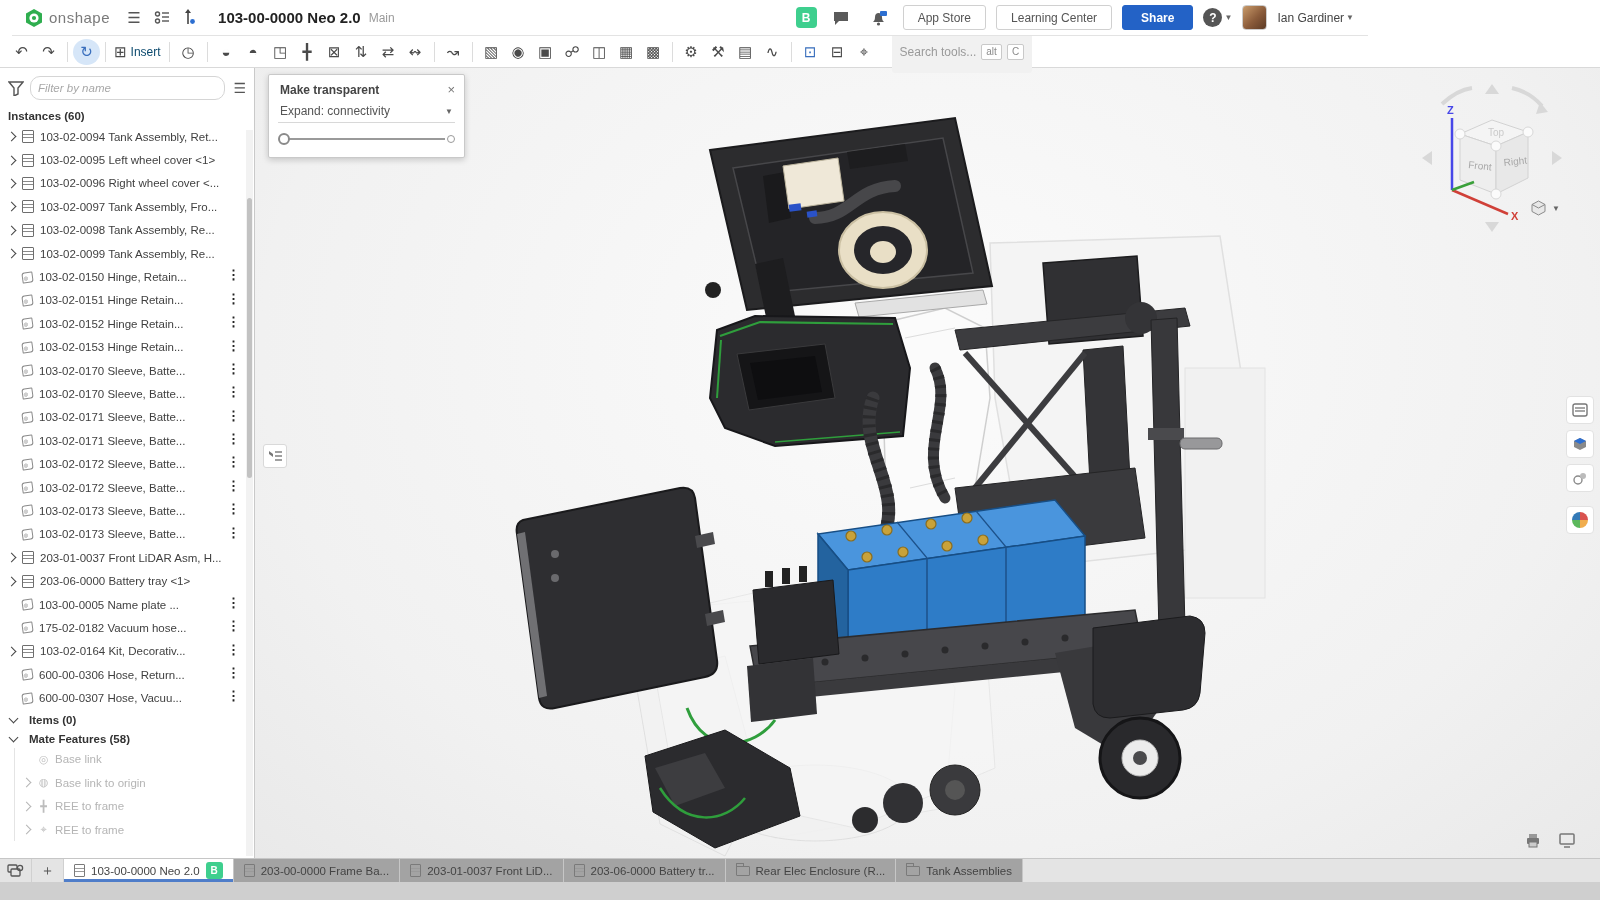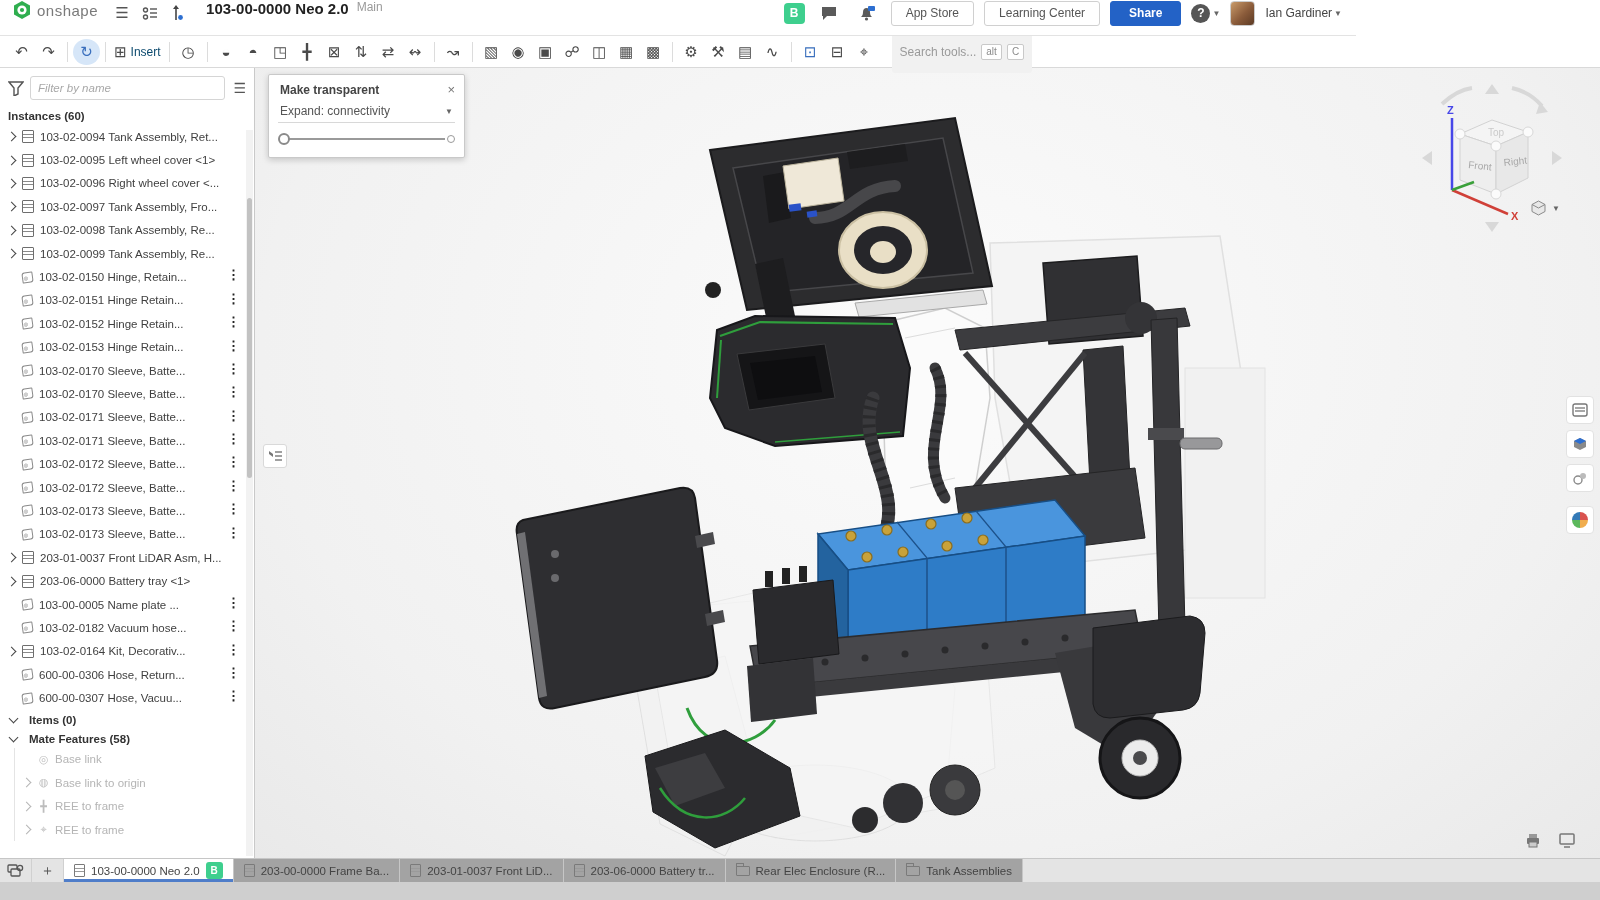--- a/index.html
+++ b/index.html
@@ -1,21 +1,21 @@
 <!DOCTYPE html>
 <html><head>
 <meta charset="utf-8">
 <style>
   * { margin:0; padding:0; box-sizing:border-box; }
   html,body { width:1600px; height:900px; overflow:hidden; background:#fff;
     font-family:"Liberation Sans", sans-serif; font-size:12px; color:#3c3c3c; }
 
   
-  .header { position:absolute; left:0; top:0; width:1356px; height:36px; background:#fff;
-    display:flex; align-items:flex-start; border-bottom:1px solid #e3e3e3; z-index:30; }
+  .header { position:absolute; left:12px; top:0; width:1356px; height:36px; background:#fff;
+    display:flex; align-items:center; border-bottom:1px solid #e3e3e3; z-index:30; }
   .logo { display:flex; align-items:center; gap:5px; padding:0 10px 0 12px; }
   .logo-word { font-size:15px; color:#7a7a7a; letter-spacing:.5px; }
   .hbtn { width:28px; height:26px; display:flex; align-items:center; justify-content:center; color:#555; font-size:15px; cursor:pointer; }
   .doc-title { font-size:15px; font-weight:bold; color:#222; margin-left:14px; white-space:nowrap; }
   .doc-ws { font-size:12px; color:#9a9a9a; margin-left:8px; }
   .header-right { margin-left:auto; display:flex; align-items:center; gap:10px; padding-right:14px; }
   .badge-green { width:21px; height:21px; border-radius:4px; background:#3ecf8e; color:#fff; font-weight:bold;
     font-size:12px; display:flex; align-items:center; justify-content:center; }
   .hdr-btn { height:25px; padding:0 14px; border:1px solid #d0d0d0; border-radius:3px; background:#fff;
     color:#555; font-size:12px; display:flex; align-items:center; cursor:pointer; white-space:nowrap; }
@@ -37,21 +37,21 @@
   .tb-divider { width:1px; height:20px; background:#dcdcdc; margin:0 5px; }
   .search-tools { margin-left:14px; height:42px; background:#f1f1f1; border-radius:3px; display:flex;
     align-items:center; padding:0 8px; gap:5px; color:#9a9a9a; cursor:text; }
   .kbd { background:#fff; border:1px solid #c9c9c9; border-radius:2px; font-size:10px; color:#8a8a8a;
     padding:0 4px; line-height:14px; }
 
   
   .left-panel { position:absolute; left:0; top:68px; width:255px; height:790px; background:#fff;
     border-right:1px solid #c9c9c9; z-index:20; overflow:hidden; }
   .filter-row { display:flex; align-items:center; padding:8px 6px 6px 8px; gap:6px; }
-  .filter-input { flex:1; height:24px; border:1px solid #d5d5d5; border-radius:3px; padding:0 7px;
+  .filter-input { flex:1; height:24px; border:1px solid #d5d5d5; border-radius:10px; padding:0 7px;
     font-size:11.5px; font-style:italic; color:#666; font-family:"Liberation Sans",sans-serif; }
   .filter-input::placeholder { color:#a8a8a8; font-style:italic; }
   .list-settings { font-size:14px; color:#555; cursor:pointer; padding:2px; }
   .section-hdr { font-size:11.5px; font-weight:bold; color:#333; padding:4px 8px 3px 8px; display:flex; align-items:center; gap:5px; }
   .tree { position:relative; }
   .tree-row { height:23.4px; display:flex; align-items:center; padding-left:6px; cursor:pointer; position:relative; }
   .chev { width:7px; height:7px; border-right:1.6px solid #444; border-bottom:1.6px solid #444;
     transform:rotate(-45deg); margin:0 7px 0 2px; flex:0 0 auto; }
   .chev.down { transform:rotate(45deg); margin-top:-3px; }
   .chev.none { border:none; }
@@ -359,21 +359,21 @@
       </div>
       <div class="tree-row">
         <span class="chev none"></span>
         <span class="part-ico"></span>
         <span class="row-label">103-00-0005 Name plate ...</span>
         <span class="fixed-dots">⋮</span>
       </div>
       <div class="tree-row">
         <span class="chev none"></span>
         <span class="part-ico"></span>
-        <span class="row-label">103-02-0182 Vacuum hose...</span>
+        <span class="row-label">175-02-0182 Vacuum hose...</span>
         <span class="fixed-dots">⋮</span>
       </div>
       <div class="tree-row">
         <span class="chev"></span>
         <span class="asm-ico"></span>
         <span class="row-label">103-02-0164 Kit, Decorativ...</span>
         <span class="fixed-dots">⋮</span>
       </div>
       <div class="tree-row">
         <span class="chev none"></span>

